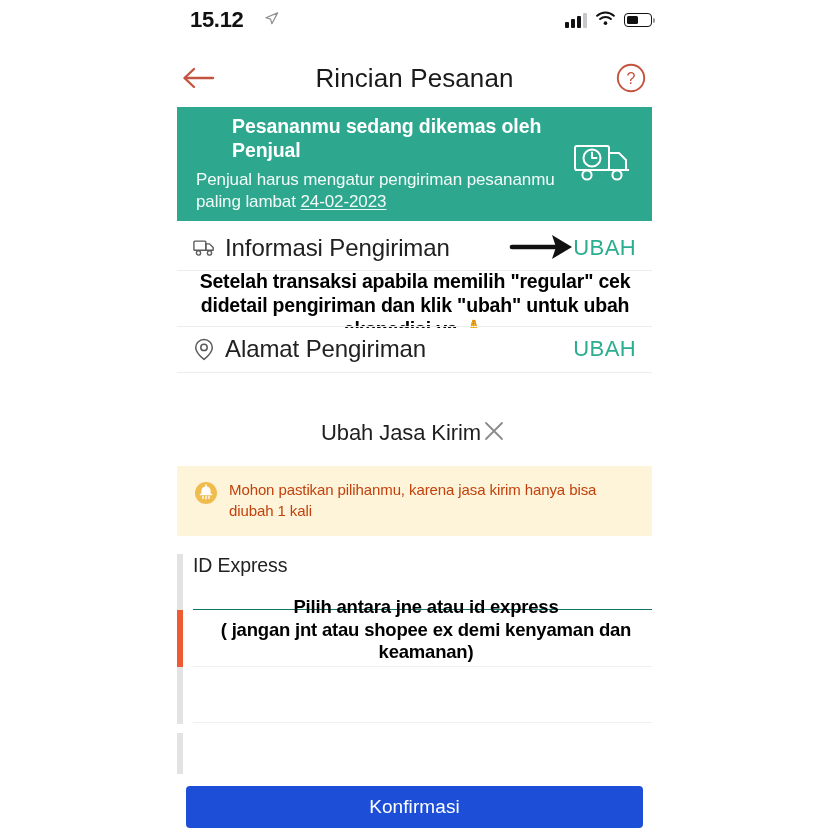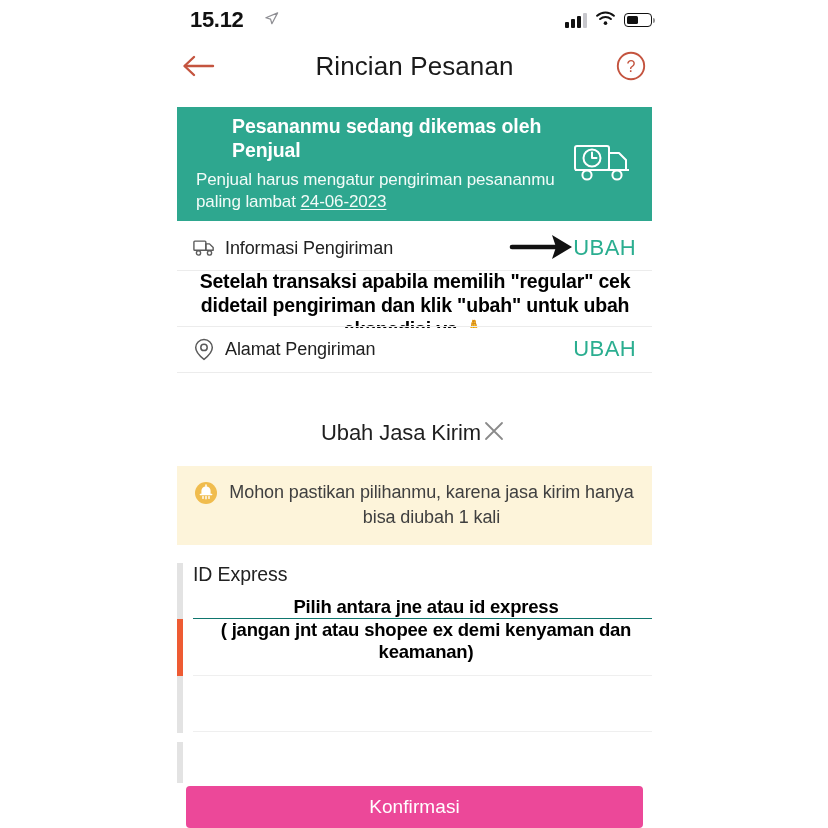--- a/index.html
+++ b/index.html
@@ -76,21 +76,21 @@
     display: block;
     height: 100%;
     width: 48%;
     background: #111;
     border-radius: 1.5px;
   }
 
   
   .navbar {
     position: absolute;
-    top: 40px; left: 177px;
+    top: 52px; left: 177px;
     width: 475px;
     height: 52px;
     display: flex;
     align-items: center;
     justify-content: space-between;
   }
   .nav-title {
     font-size: 26px;
     color: #1a1a1a;
     font-weight: 400;
@@ -149,21 +149,21 @@
   }
   #row-shipping { top: 228px; height: 40px; }
   #row-address  { top: 328px; height: 42px; }
 
   .row-icon {
     width: 26px; flex: none;
     display: flex; align-items: center; justify-content: center;
   }
   .row-label {
     flex: 1;
-    font-size: 18px;
+    font-size: 24px;
     color: #212121;
     margin-left: 8px;
     letter-spacing: -0.1px;
   }
   .row-action {
     font-size: 22px;
     font-weight: 500;
     color: #2BAE90;
     letter-spacing: 0.4px;
   }
@@ -234,25 +234,24 @@
   .warn {
     margin: 8px 0 0 0;
     background: #FDF4DA;
     display: flex;
     align-items: flex-start;
     gap: 11px;
     padding: 14px 18px 15px 17px;
   }
   .warn-icon { flex: none; margin-top: 1px; }
   .warn-text {
-    font-size: 18px;
-    color: #404040;
+    font-size: 15px;
+    color: #c2410c;
     line-height: 1.38;
     letter-spacing: -0.1px;
-    text-align: center;
   }
 
   
   .options {
     position: relative;
     margin-top: 18px;
   }
   .rail {
     position: absolute;
     left: 0; top: 0;
@@ -296,21 +295,21 @@
   
   .confirm-bar {
     position: absolute;
     top: 786px; left: 177px;
     width: 475px;
     padding: 0 9px;
   }
   .confirm-btn {
     width: 100%;
     height: 42px;
-    background: #ec4899;
+    background: #1d4ed8;
     border: none;
     border-radius: 4px;
     color: #ffffff;
     font-family: "Liberation Sans", sans-serif;
     font-size: 19px;
     letter-spacing: 0.1px;
     cursor: pointer;
   }
 </style>
 </head>
@@ -359,21 +358,21 @@
       <svg width="32" height="32" viewBox="0 0 32 32">
         <circle cx="16" cy="16" r="13.2" fill="none" stroke="#C4543F" stroke-width="1.9"></circle>
         <text x="16" y="22" font-family="Liberation Sans, sans-serif" font-size="16" fill="#C4543F" text-anchor="middle">?</text>
       </svg>
     </div>
   </div>
 
   <div class="status-banner">
     <div class="banner-text">
       <div class="banner-title">Pesananmu sedang dikemas oleh Penjual</div>
-      <div class="banner-sub"><span>Penjual harus mengatur pengiriman pesananmu paling lambat </span><span class="banner-date">24-06-2023</span></div>
+      <div class="banner-sub"><span>Penjual harus mengatur pengiriman pesananmu paling lambat </span><span class="banner-date">24-02-2023</span></div>
     </div>
     <div class="banner-icon">
       <svg width="62" height="48" viewBox="0 0 62 48">
         <rect x="3" y="8" width="34" height="24" rx="2" fill="none" stroke="#ffffff" stroke-width="2"></rect>
         <path d="M37 15 h10 l7 7 v10 h-17 z" fill="none" stroke="#ffffff" stroke-width="2" stroke-linejoin="round"></path>
         <circle cx="20" cy="20" r="8.5" fill="none" stroke="#ffffff" stroke-width="2"></circle>
         <path d="M20 14.5 V20 h4.5" fill="none" stroke="#ffffff" stroke-width="2" stroke-linecap="round" stroke-linejoin="round"></path>
         <path d="M3 32 h54" fill="none" stroke="#ffffff" stroke-width="2"></path>
         <circle cx="15" cy="37" r="4.6" fill="none" stroke="#ffffff" stroke-width="2"></circle>
         <circle cx="45" cy="37" r="4.6" fill="none" stroke="#ffffff" stroke-width="2"></circle>

